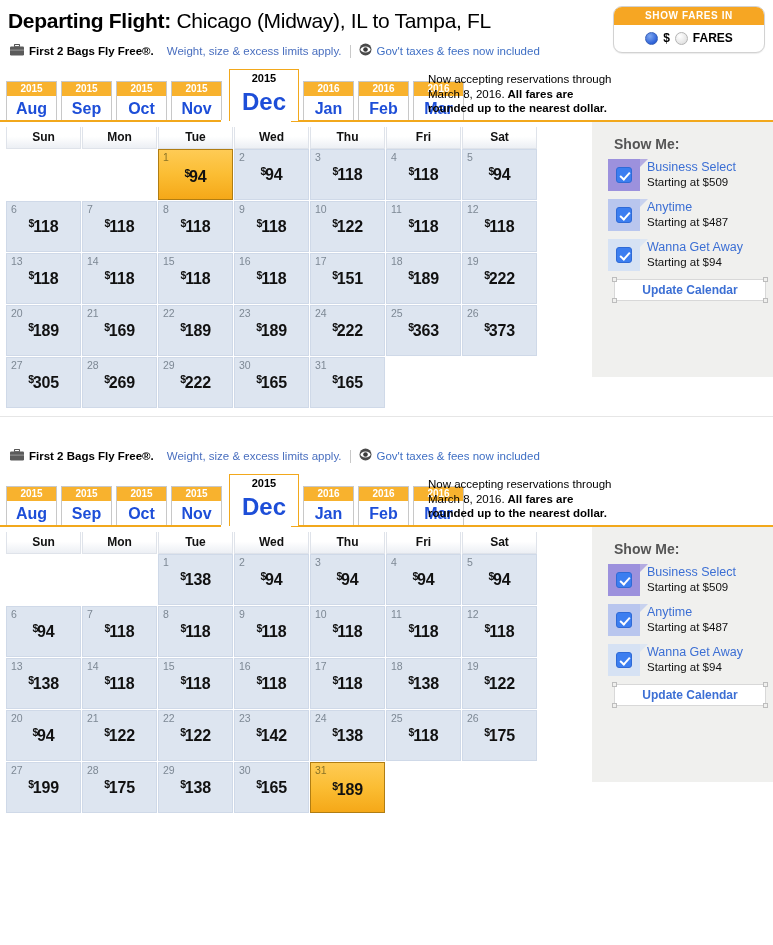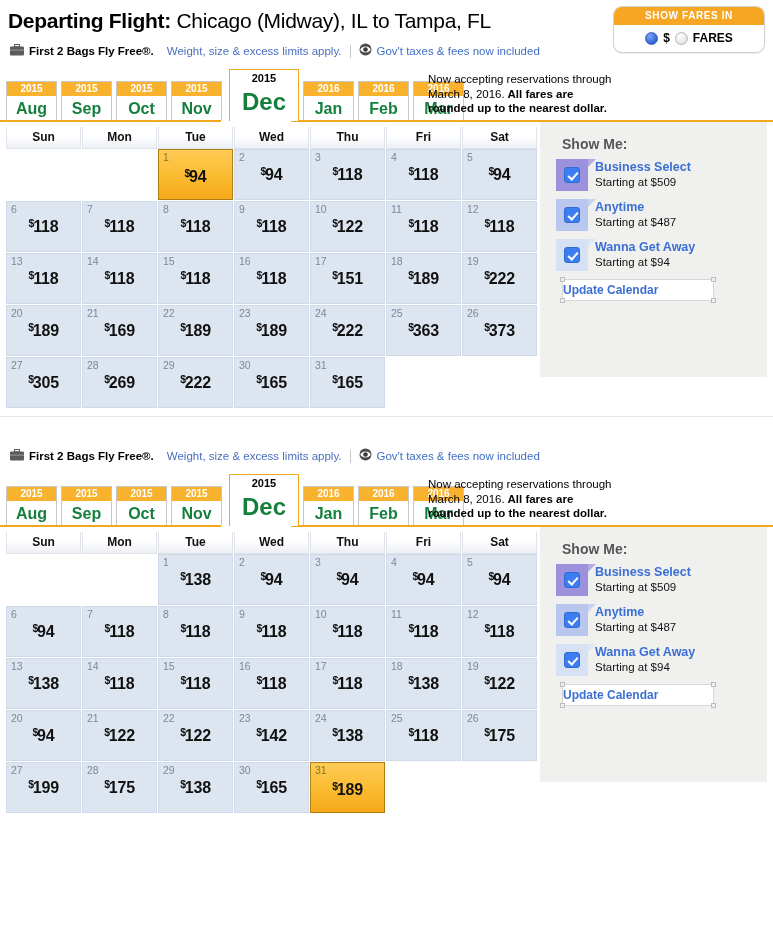--- a/index.html
+++ b/index.html
@@ -100,21 +100,21 @@
     text-align: center;
     overflow: hidden;
     height: 40px;
   }
   .mtab .yr {
     background: #f8b22e;
     color: #fff; font-size: 10px; font-weight: bold;
     line-height: 14px; height: 14px;
   }
   .mtab .mo {
-    font-size: 16px; font-weight: bold; line-height: 25px; color: #15803d;
+    font-size: 16px; font-weight: bold; line-height: 25px; color: #1d4ed8;
   }
   .mtab.active {
     width: 70px; height: 52px;
     border: 1px solid #f2a81c;
     border-bottom: none;
     background: #fff;
     position: relative; z-index: 3;
     margin-right: 4px;
     margin-left: 3px;
   }
@@ -134,21 +134,21 @@
     height: 2px; background: #f2a81c; width: 100%;
     position: relative; margin-top: -1px;
   }
   .rule-gap {
     position: absolute; top: 0; height: 2px; background: #fff;
   }
 
   
   .cal-wrap { position: relative; display: flex; }
 
-  .calendar { width: 540px; flex: none; padding: 5px 0 0 6px; }
+  .calendar { width: 592px; flex: none; padding: 5px 0 0 6px; }
 
   .cal-row { display: flex; }
   .cal-head-cell {
     width: 75px; height: 22px; margin-right: 1px;
     background: linear-gradient(to bottom, #ffffff 0%, #ffffff 45%, #eceff4 100%);
     border: 1px solid #dfe3ea; border-top: none;
     font-size: 12px; font-weight: bold; text-align: center; line-height: 21px;
     color: #111;
   }
   .cal-cell {
@@ -204,29 +204,29 @@
     background: #3c7ef0;
     border: 1px solid #2f6ad6;
   }
   .cbox:after {
     content: ""; position: absolute;
     left: 5px; top: 2px; width: 4px; height: 8px;
     border: solid #fff; border-width: 0 2px 2px 0;
     transform: rotate(42deg);
   }
   .fare-text { padding-top: 1px; }
-  .fare-name { color: #3c6fd4; font-size: 12.5px; font-weight: bold; line-height: 15px; }
+  .fare-name { color: #3c6fd4; font-size: 12.5px; font-weight: normal; line-height: 15px; }
   .fare-sub { font-size: 11.5px; line-height: 14px; color: #111; }
   .update-btn {
     margin: 6px 2px 0 6px;
     height: 22px; width: 152px;
     background: #fff;
     border: 1px solid #d8d8d8;
     color: #3c6fd4; font-size: 12px; font-weight: bold;
-    line-height: 20px;
+    text-align: center; line-height: 20px;
     position: relative;
   }
   .update-btn .corner {
     position: absolute; width: 5px; height: 5px; border: 1px solid #bdbdbd;
     background: #f0f0ee;
   }
   .update-btn .c1 { left: -3px; top: -3px; }
   .update-btn .c2 { right: -3px; top: -3px; }
   .update-btn .c3 { left: -3px; bottom: -3px; }
   .update-btn .c4 { right: -3px; bottom: -3px; }

